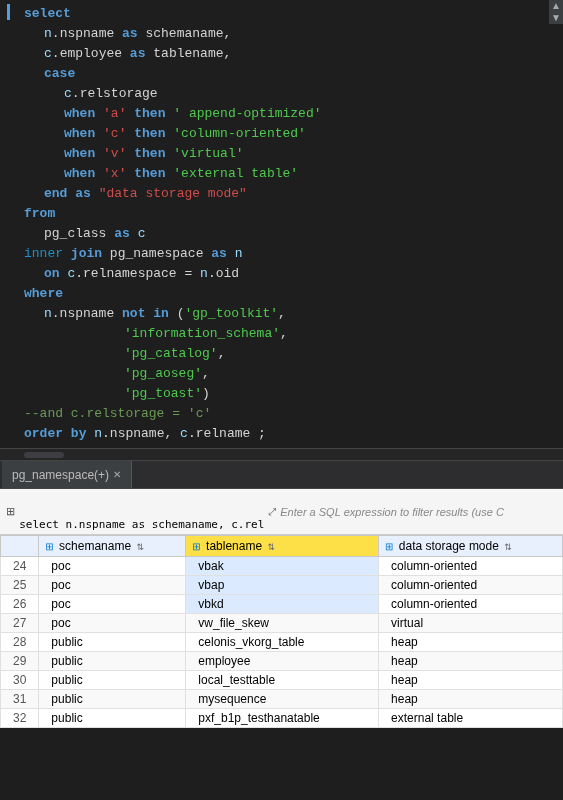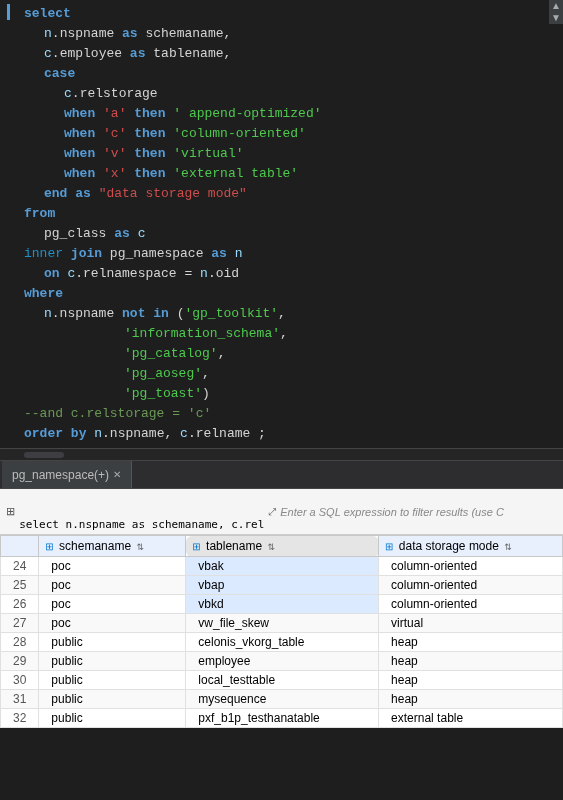--- a/index.html
+++ b/index.html
@@ -285,21 +285,21 @@
 
     <table class="results-table">
       <thead>
         <tr>
           <th style="width:28px; background:#e8f0fe;"></th>
           <th>
             <span class="col-icon">⊞</span>
             <span>schemaname</span>
             <span class="sort-icon">⇅</span>
           </th>
-          <th style="background:#e5e5e5;border-radius:6px;">
+          <th style="background:#fde047;">
             <span class="col-icon">⊞</span>
             <span>tablename</span>
             <span class="sort-icon">⇅</span>
           </th>
           <th>
             <span class="col-icon">⊞</span>
             <span>data storage mode</span>
             <span class="sort-icon">⇅</span>
           </th>
         </tr>

